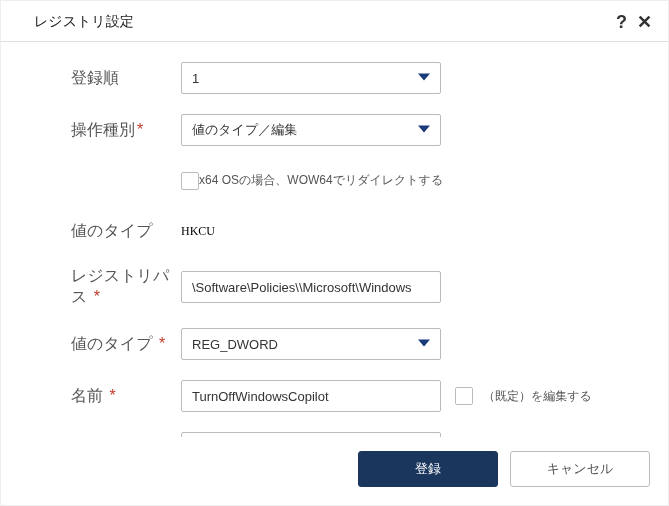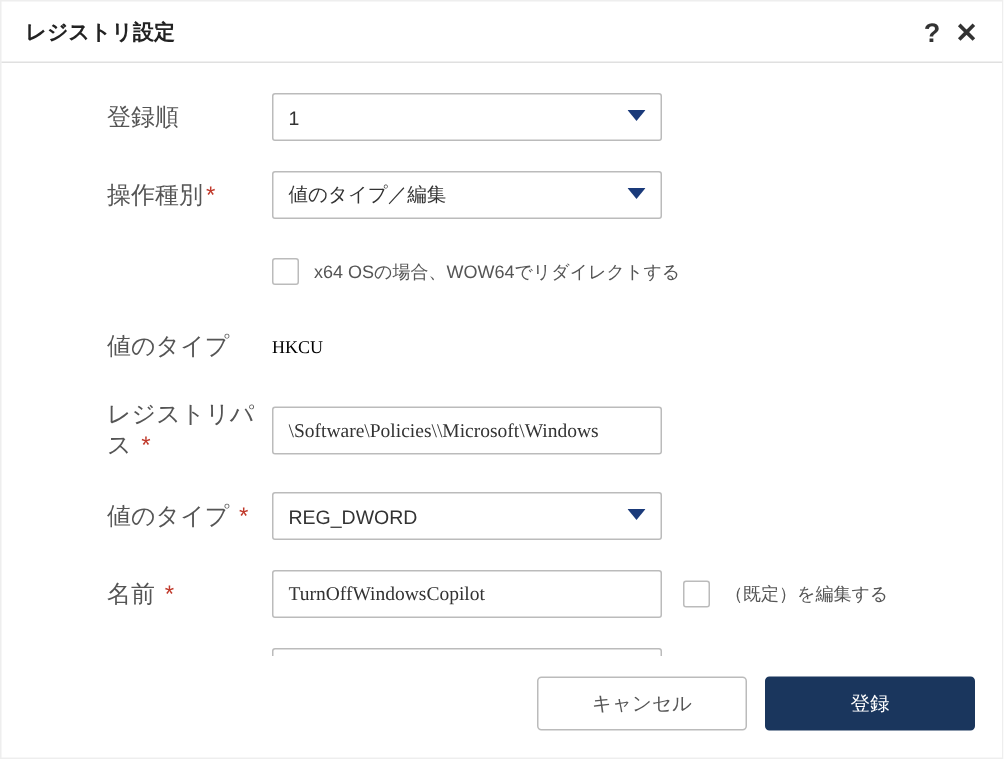--- a/index.html
+++ b/index.html
@@ -1,34 +1,34 @@
 <!DOCTYPE html>
 <html><head>
   <meta charset="utf-8">
   <style>
     * { box-sizing: border-box; margin: 0; padding: 0; }
     body { font-family: "Meiryo", "Hiragino Kaku Gothic ProN", sans-serif; font-size: 13px; color: #333; background: #fff; }
     .dialog { width: 669px; height: 506px; display: flex; flex-direction: column; border: 1px solid #eee; }
     .titlebar { display: flex; align-items: center; justify-content: space-between; padding: 12px 16px 10px 16px; border-bottom: 1px solid #e0e0e0; }
-    .titlebar h1 { font-size: 14px; font-weight: bold; color: #222; }
+    .titlebar h1 { font-size: 14px; font-weight: normal; color: #222; margin-left: 17px; }
     .titlebar .icons { display: flex; gap: 10px; align-items: center; }
     .icon-btn { cursor: pointer; color: #333; font-size: 18px; font-weight: bold; line-height: 1; }
     .help-icon { font-size: 18px; font-weight: bold; }
     .body { flex: 1; padding: 20px 30px 10px 70px; overflow: auto; }
     .row { display: flex; align-items: center; margin-bottom: 20px; min-height: 30px; }
     .label { width: 110px; color: #555; font-size: 16px; flex-shrink: 0; }
     .req { color: #c0392b; margin-left: 2px; }
     .field { flex: 0 0 auto; }
     .select, .text-input { width: 260px; height: 32px; border: 1px solid #bbb; background: #fff; padding: 0 10px; font-size: 13px; color: #333; display: flex; align-items: center; justify-content: space-between; border-radius: 2px; }
     .select { cursor: pointer; }
     .select .caret { color: #1a3a7a; }
-    .text-input input { border: none; outline: none; width: 100%; font-size: 13px; color: #333; font-family: Liberation Serif, serif; background: transparent; }
+    .text-input input { border: none; outline: none; width: 100%; font-size: 13px; color: #333; font-family: Liberation Sans, sans-serif; background: transparent; }
     .static-value { color: #000000; font-size: 12px; padding-left: 0; font-family: Liberation Serif, serif; }
     .checkbox { width: 18px; height: 18px; border: 1px solid #bbb; background: #fff; display: inline-block; border-radius: 2px; flex-shrink: 0; }
-    .check-row { display: flex; align-items: center; gap: 10px; }
+    .check-row { display: flex; }
     .check-label { color: #555; font-size: 12px; }
     .after { display: flex; align-items: center; gap: 10px; margin-left: 14px; }
     .radio-group { display: flex; align-items: center; gap: 18px; margin-left: 14px; }
     .radio { width: 16px; height: 16px; border: 2px solid #bbb; border-radius: 50%; display: inline-flex; align-items: center; justify-content: center; flex-shrink: 0; }
     .radio.checked { border-color: #e67e22; }
     .radio.checked::after { content: ""; width: 8px; height: 8px; background: #e67e22; border-radius: 50%; }
     .radio-label { color: #555; font-size: 12px; }
     .radio-item { display: flex; align-items: center; gap: 6px; cursor: pointer; }
     .footer { display: flex; justify-content: flex-end; gap: 12px; padding: 14px 18px 18px; }
     .btn { height: 36px; min-width: 140px; border-radius: 3px; font-size: 13px; display: flex; align-items: center; justify-content: center; cursor: pointer; }
@@ -137,17 +137,17 @@
         <div class="radio-item">
           <span class="radio"></span>
           <span class="radio-label">16進数</span>
         </div>
       </div>
     </div>
 
   </div>
 
   <div class="footer">
+    <div class="btn btn-primary">登録</div>
     <div class="btn btn-secondary">キャンセル</div>
-    <div class="btn btn-primary">登録</div>
   </div>
 
 </div>
 
 </body></html>

